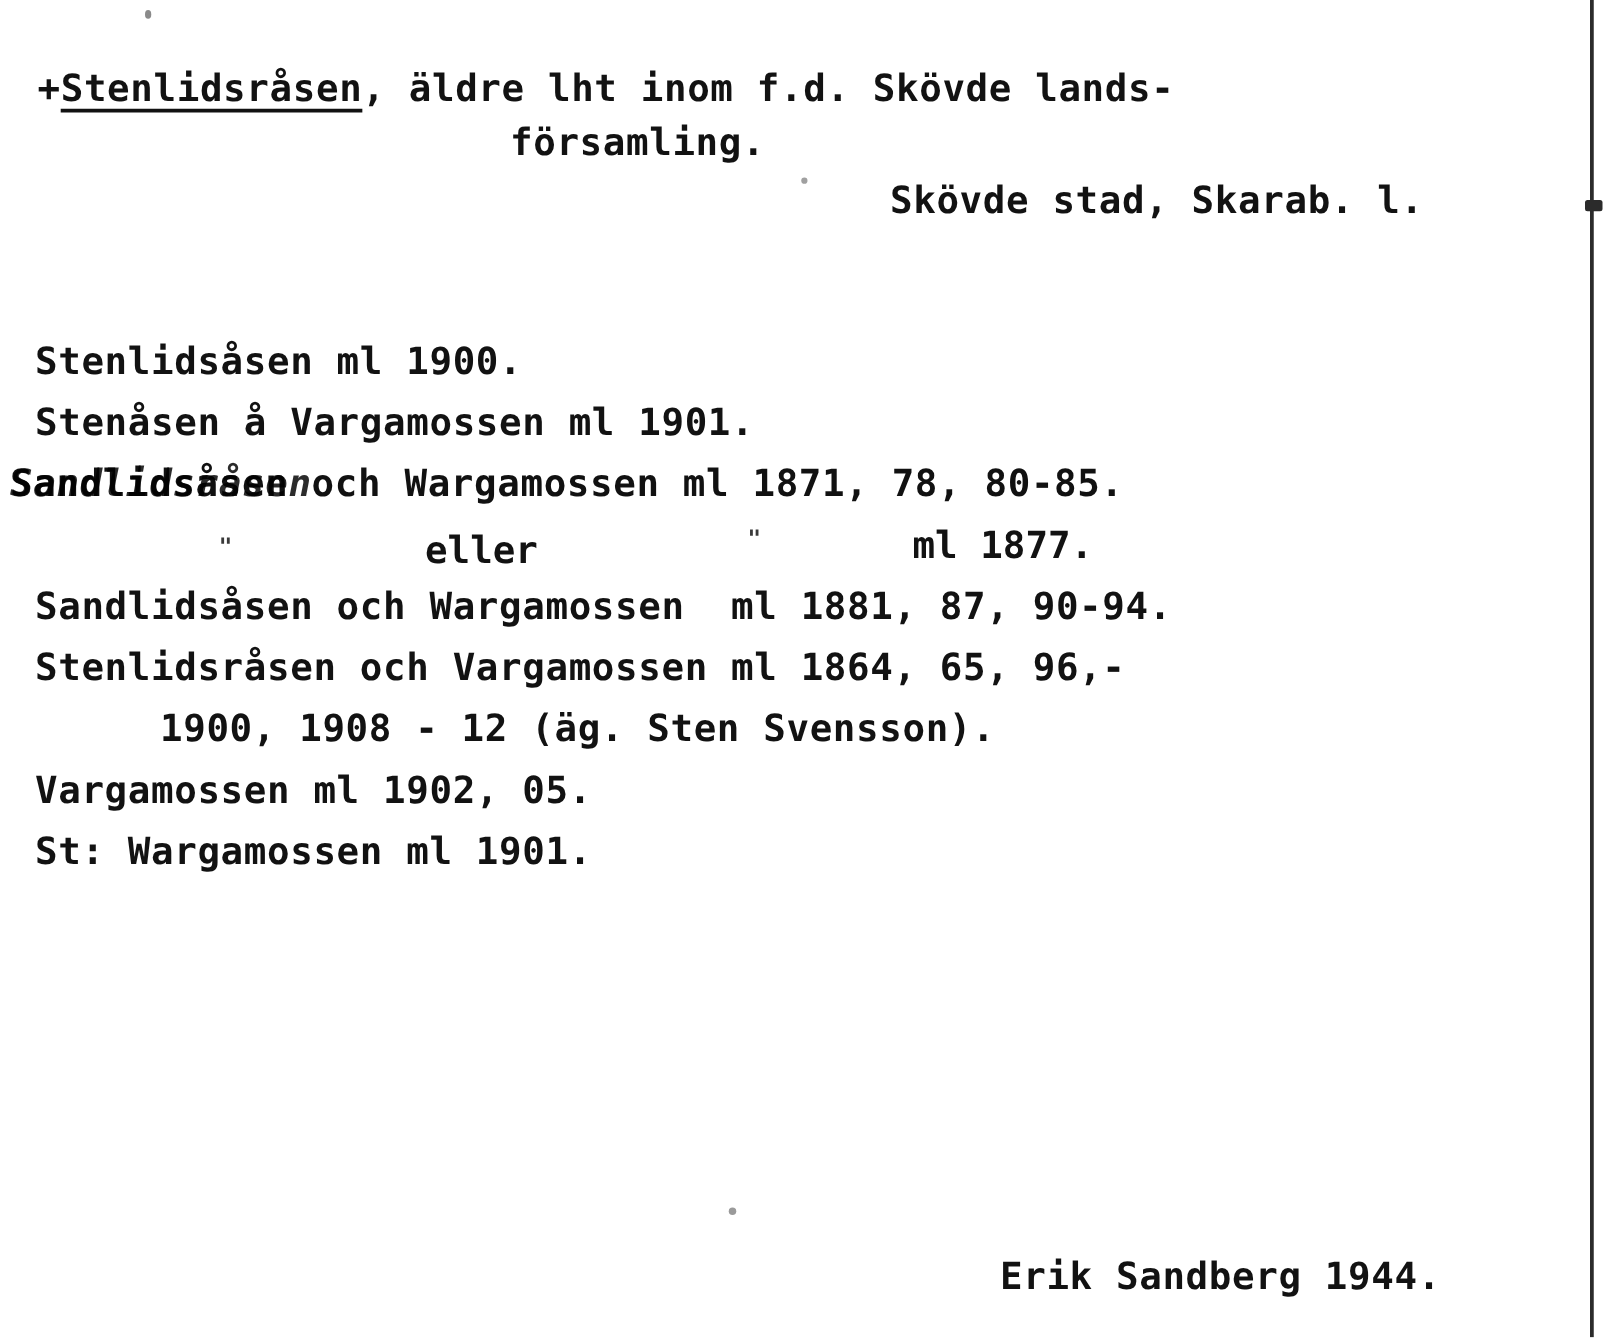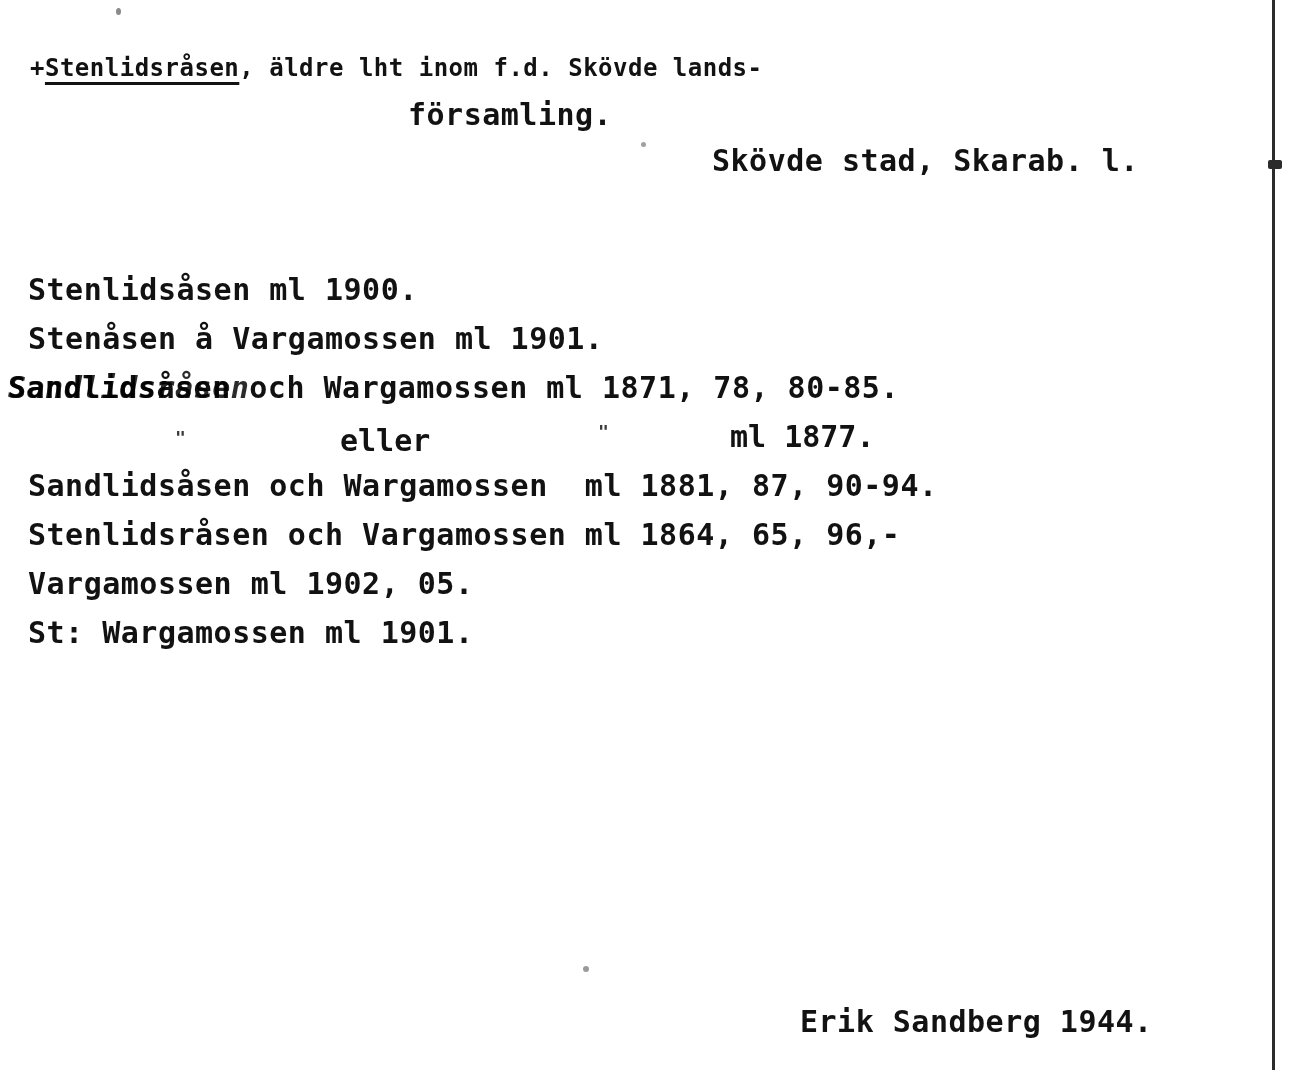--- a/index.html
+++ b/index.html
@@ -45,21 +45,21 @@
     line-height: 1.0;
     letter-spacing: 0.5px;
     font-weight: 700;
   }
 
   
   .headword {
     position: absolute;
     left: 30px;
     top: 54px;
-    font-size: 24px;
+    font-size: 30px;
     font-weight: 700;
     white-space: pre;
     letter-spacing: 0.5px;
   }
   .headword .underlined {
     text-decoration: underline;
     text-underline-offset: 6px;
     text-decoration-thickness: 3px;
   }
   .head-line2 {
@@ -162,20 +162,21 @@
 
     <div class="body-line ind-0"><span class="overtype"><span class="under">Sandlidsråsen</span><span class="over">Sandlidsåsen och Wargamossen ml 1871, 78, 80-85.</span></span></div>
 
     <div class="eller-line ind-2"><span class="quote-mark q1">"</span><span class="eller-word">eller</span><span class="quote-mark q2">"</span><span class="ml-word">ml 1877.</span></div>
 
     <div class="body-line ind-1">Sandlidsåsen och Wargamossen  ml 1881, 87, 90-94.</div>
 
 
     <div class="body-line ind-1">Stenlidsråsen och Vargamossen ml 1864, 65, 96,-</div>
 
+    <div class="body-line ind-2">1900, 1908 - 12 (äg. Sten Svensson).</div>
 
     <div class="body-line ind-1">Vargamossen ml 1902, 05.</div>
 
     <div class="body-line ind-1">St: Wargamossen ml 1901.</div>
 
   </div>
 
   <div class="signature">Erik Sandberg 1944.</div>
 
 </div>

